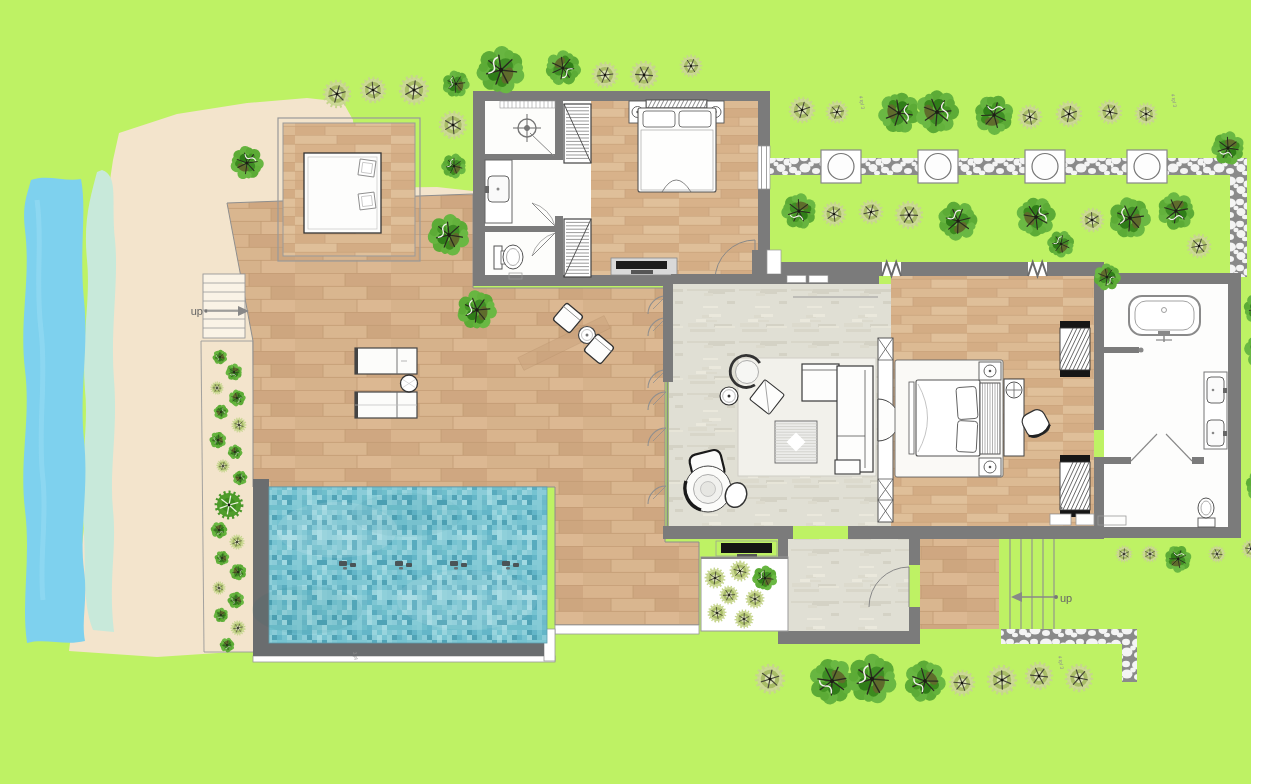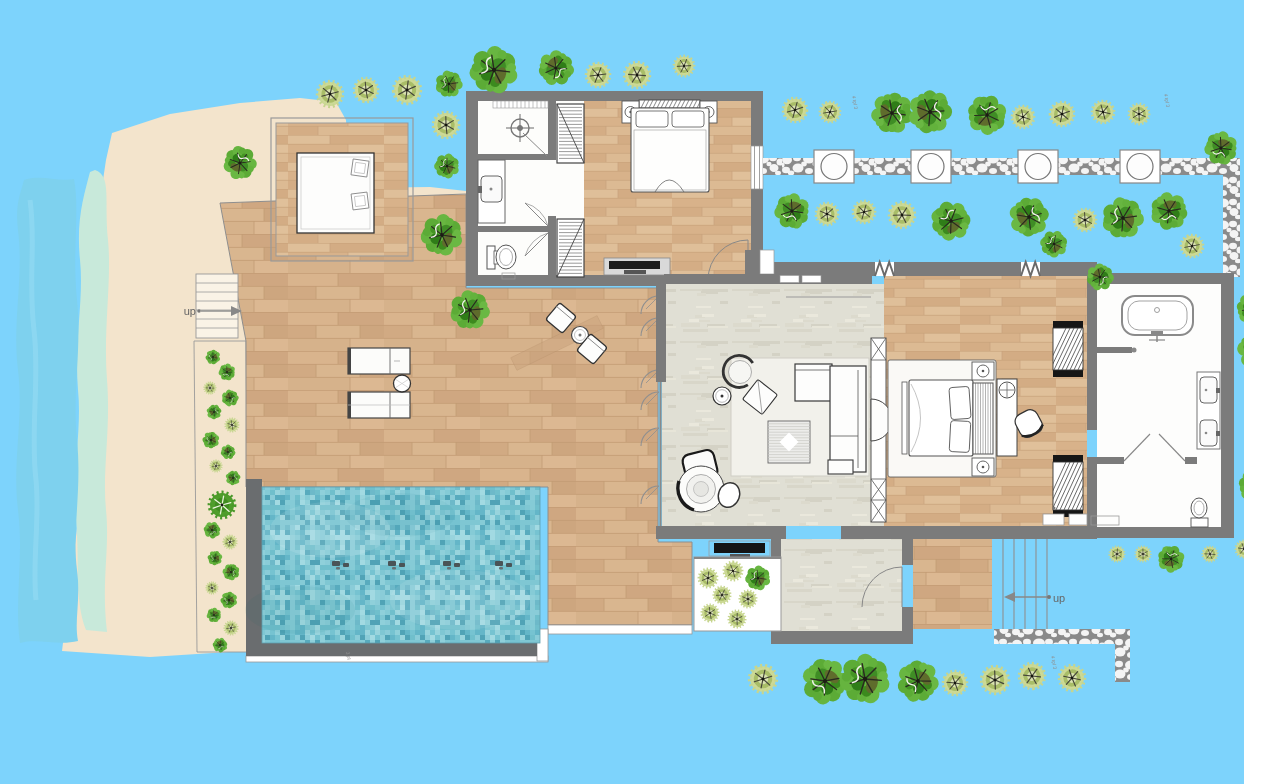--- a/index.html
+++ b/index.html
@@ -1,16 +1,16 @@
 <!DOCTYPE html>
 <html><head>
 <meta charset="utf-8">
 <style>
 html,body{margin:0;padding:0;background:#ffffff;font-family:"Liberation Sans",sans-serif;}
-#canvas{position:relative;width:1244px;height:784px;overflow:hidden;background:#7dd3fc;}
+#canvas{position:relative;width:1244px;height:784px;overflow:hidden;background:#bef264;padding-left:7px;}
 </style>
 </head>
 <body>
 <div id="canvas">
 <svg width="1280" height="784" viewBox="0 0 1280 784" xmlns="http://www.w3.org/2000/svg">
 <defs>
 <pattern id="plank" width="96" height="39" patternUnits="userSpaceOnUse">
 <rect width="96" height="39" fill="#d4ae87"></rect>
 <rect x="0" y="0" width="50" height="13" fill="#d9b48d"></rect>
 <rect x="50" y="0" width="46" height="13" fill="#cfa781"></rect>

